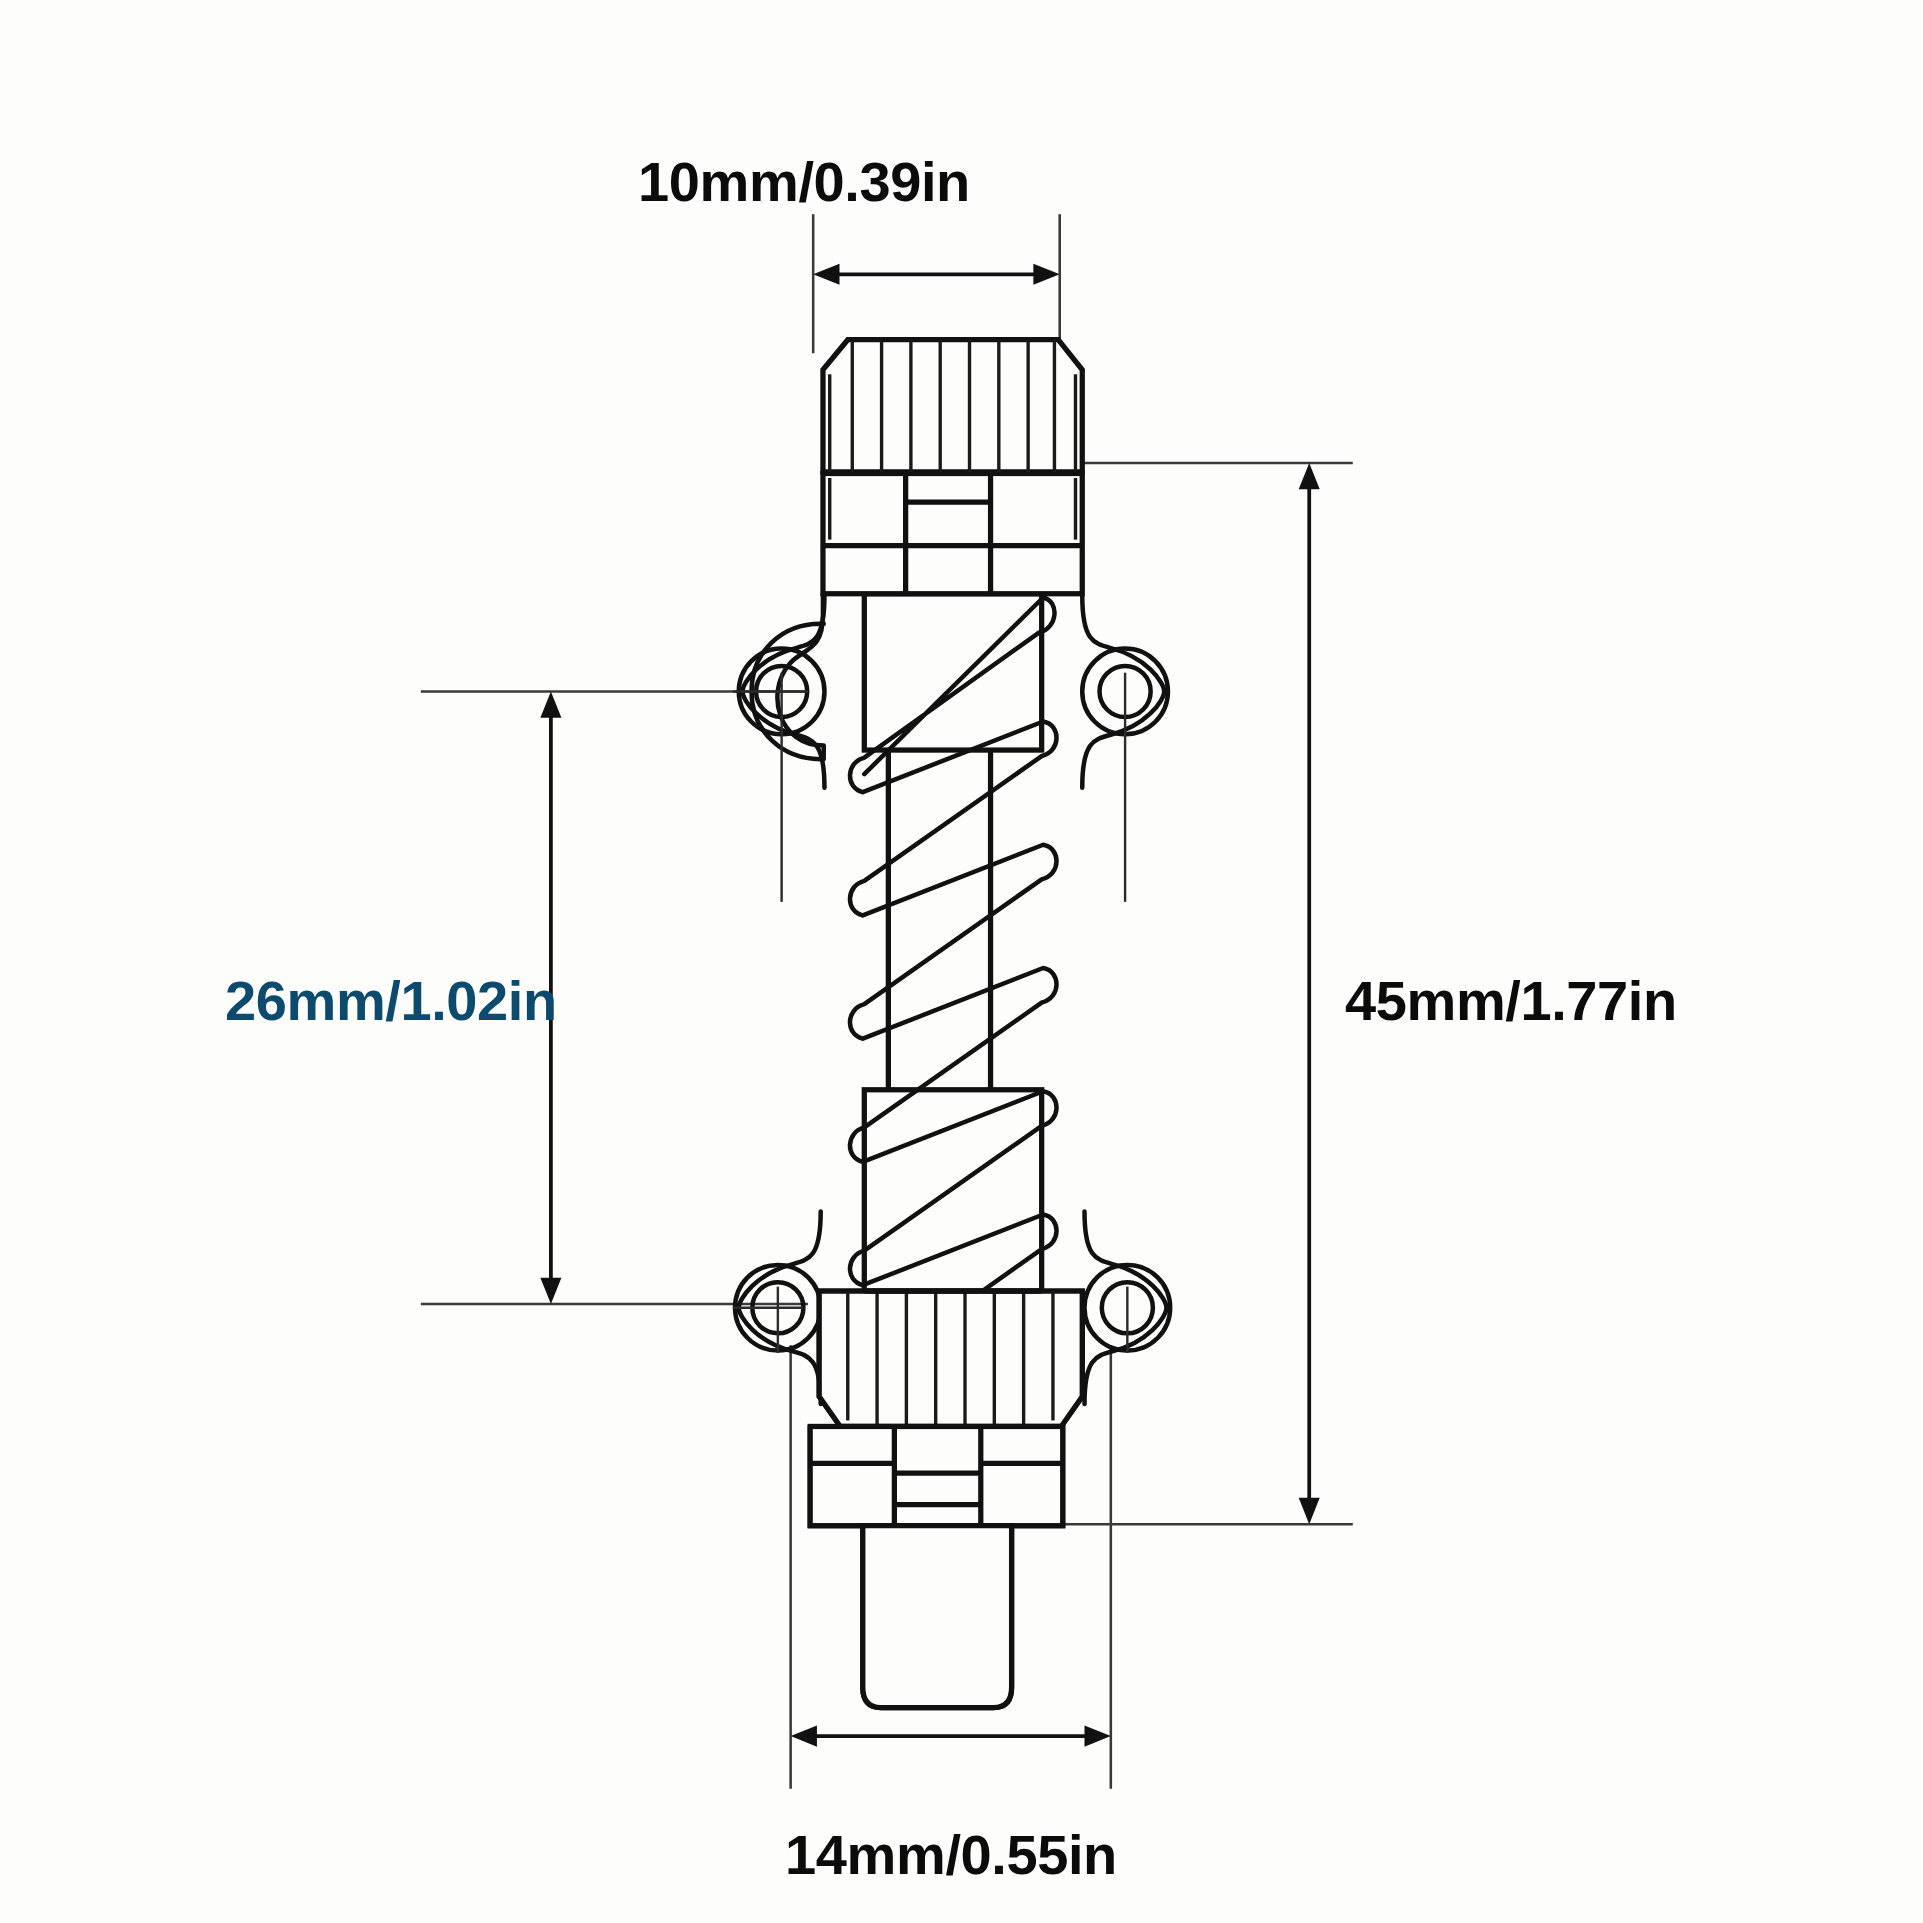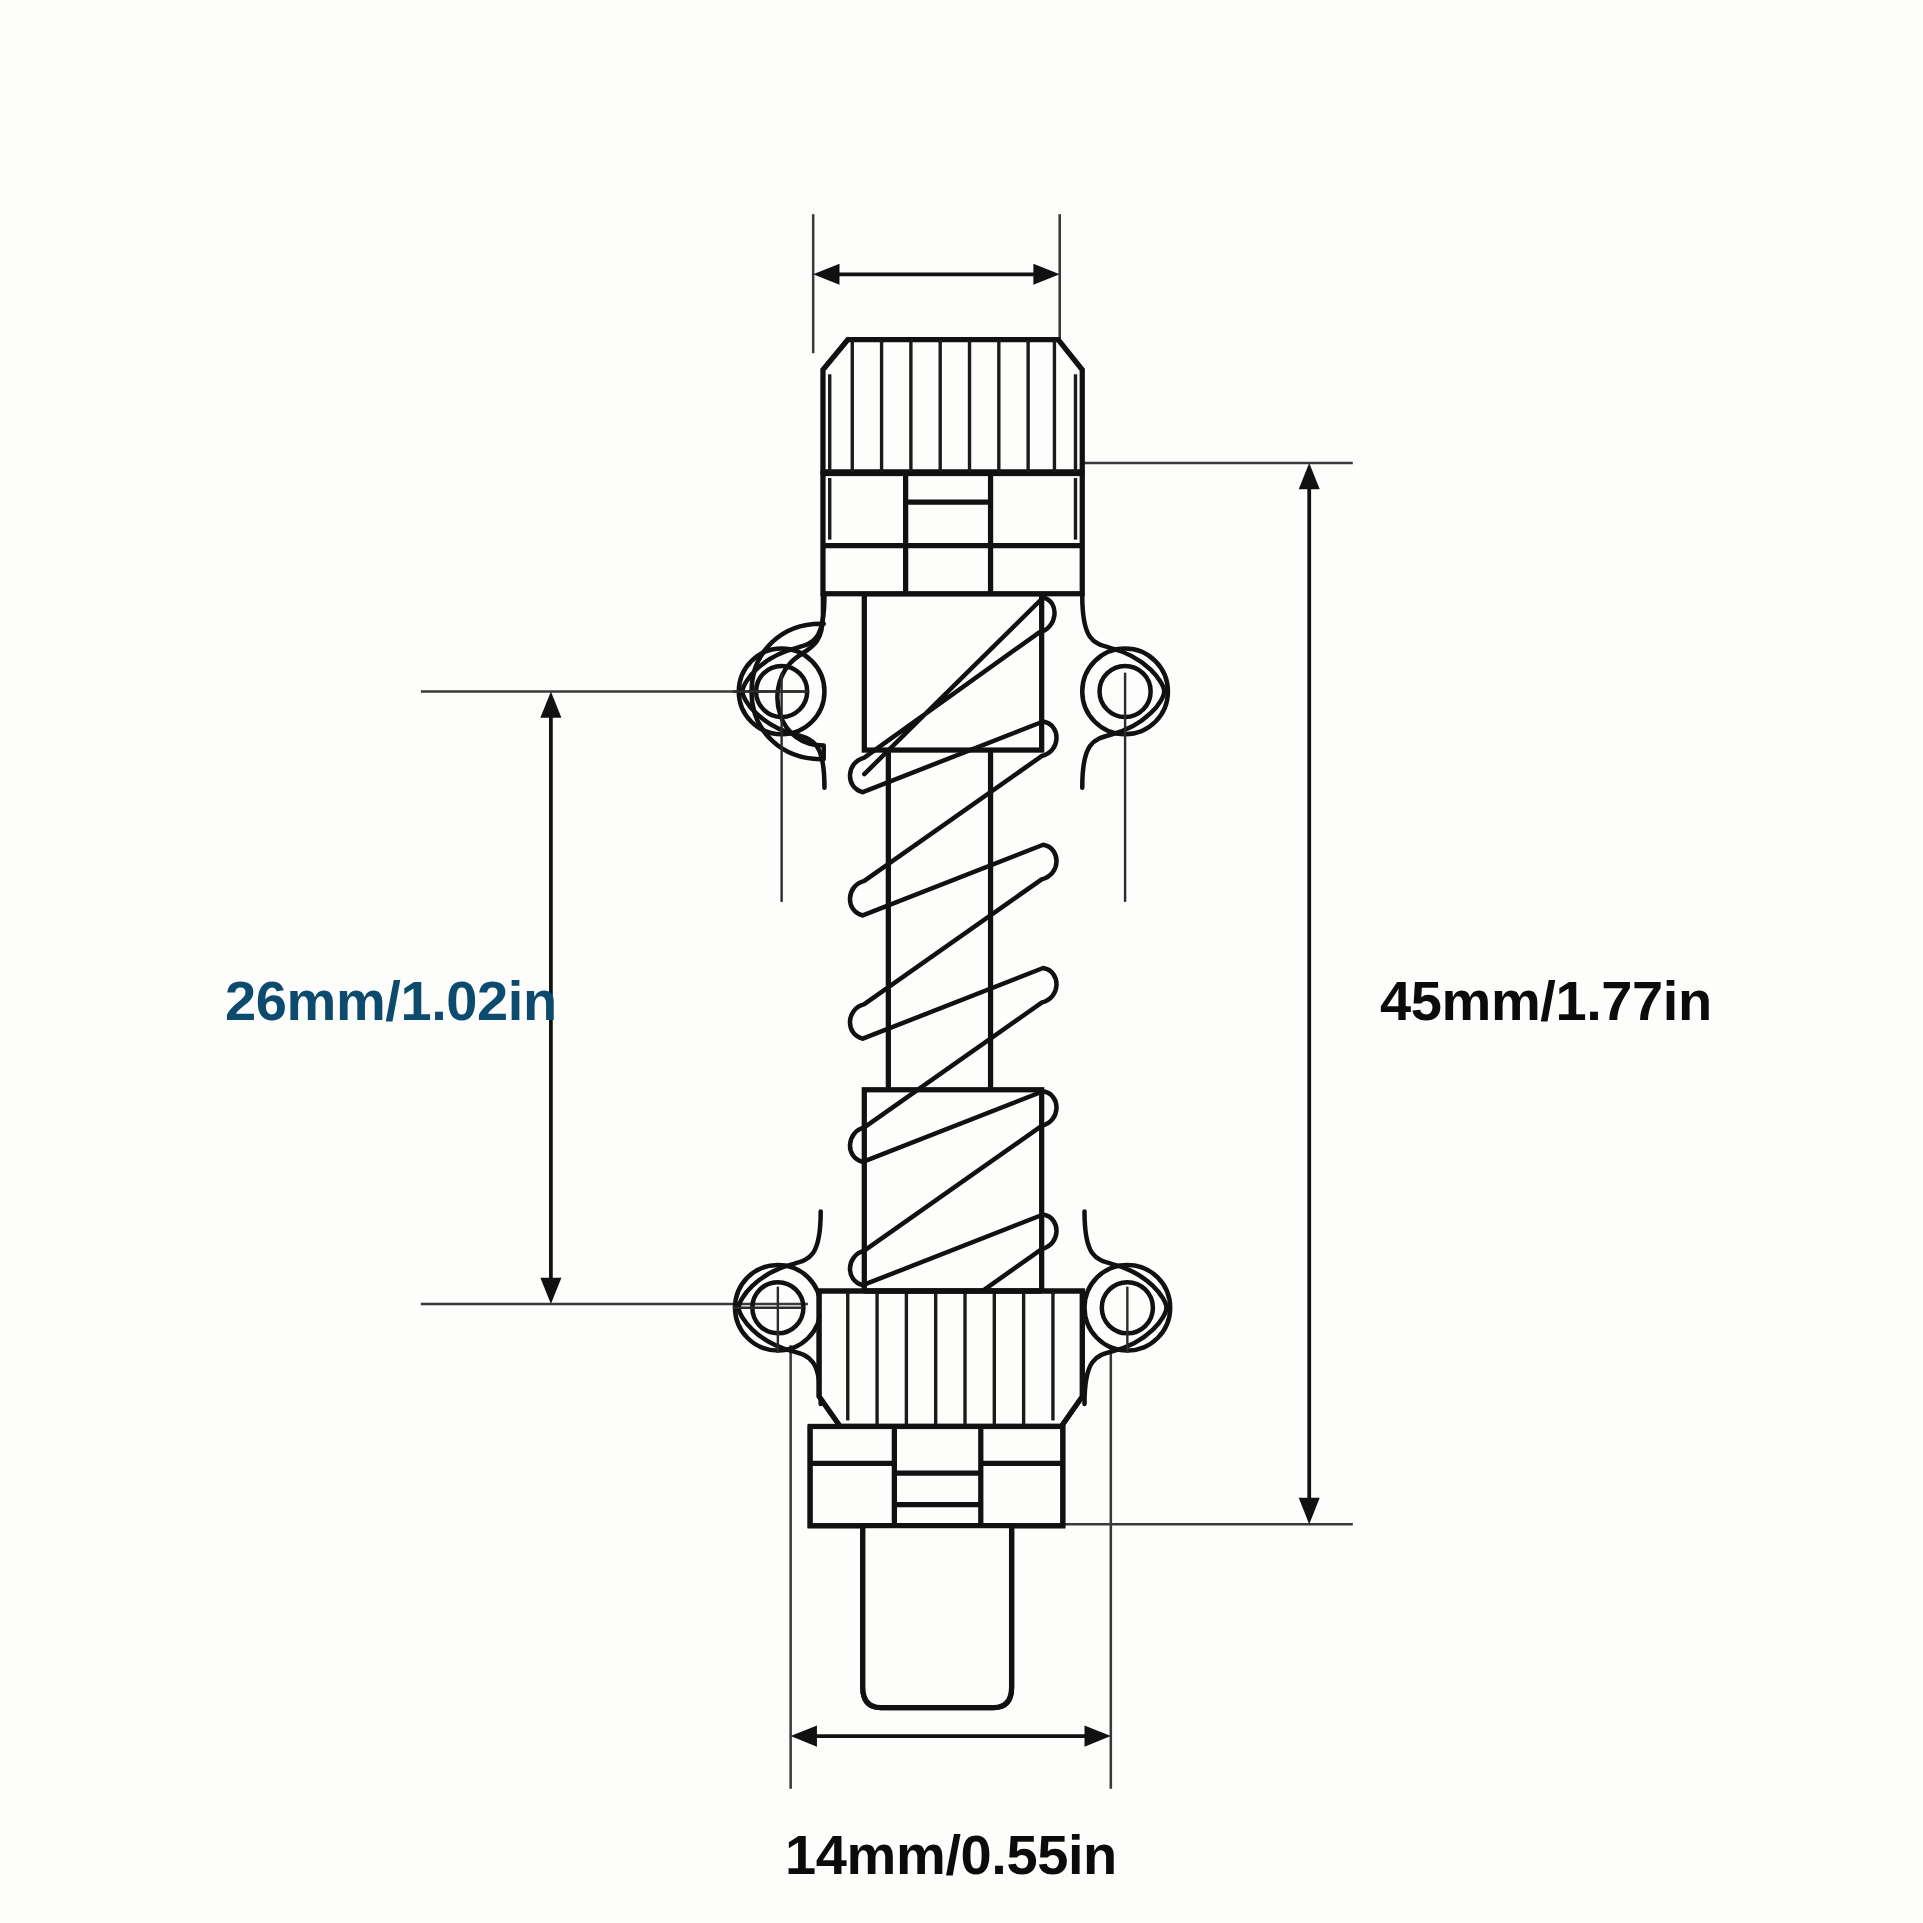--- a/index.html
+++ b/index.html
@@ -405,21 +405,22 @@
       <line class="ln-thick" x1="1190" y1="2002" x2="1305" y2="2002"></line>
     </g>
 
     <g>
       <path d="M 1148 2030 L 1148 2245 Q 1148 2272 1172 2272 L 1322 2272 Q 1346 2272 1346 2245 L 1346 2030 Z" fill="#fdfdfc" stroke="none"></path>
       <path class="ln-thick" d="M 1148 2030 L 1148 2245 Q 1148 2272 1172 2272 L 1322 2272 Q 1346 2272 1346 2245 L 1346 2030 Z"></path>
     </g>
 
   </svg>
 
-
-  <div class="dim-label" id="label-right" style="color: rgb(11, 11, 11); margin-left: 35px;">45mm/1.77in</div>
+  <div class="dim-label" id="label-top" style="color: rgb(11, 11, 11);">10mm/0.39in</div>
+
+  <div class="dim-label" id="label-right" style="color: rgb(11, 11, 11);">45mm/1.77in</div>
 
   <div class="dim-label" id="label-left" style="color: #0c4a6e; text-align: center;">26mm/1.02in</div>
 
   <div class="dim-label" id="label-bottom" style="color: rgb(11, 11, 11);">14mm/0.55in</div>
 
 </div>
 
 
 </body></html>

